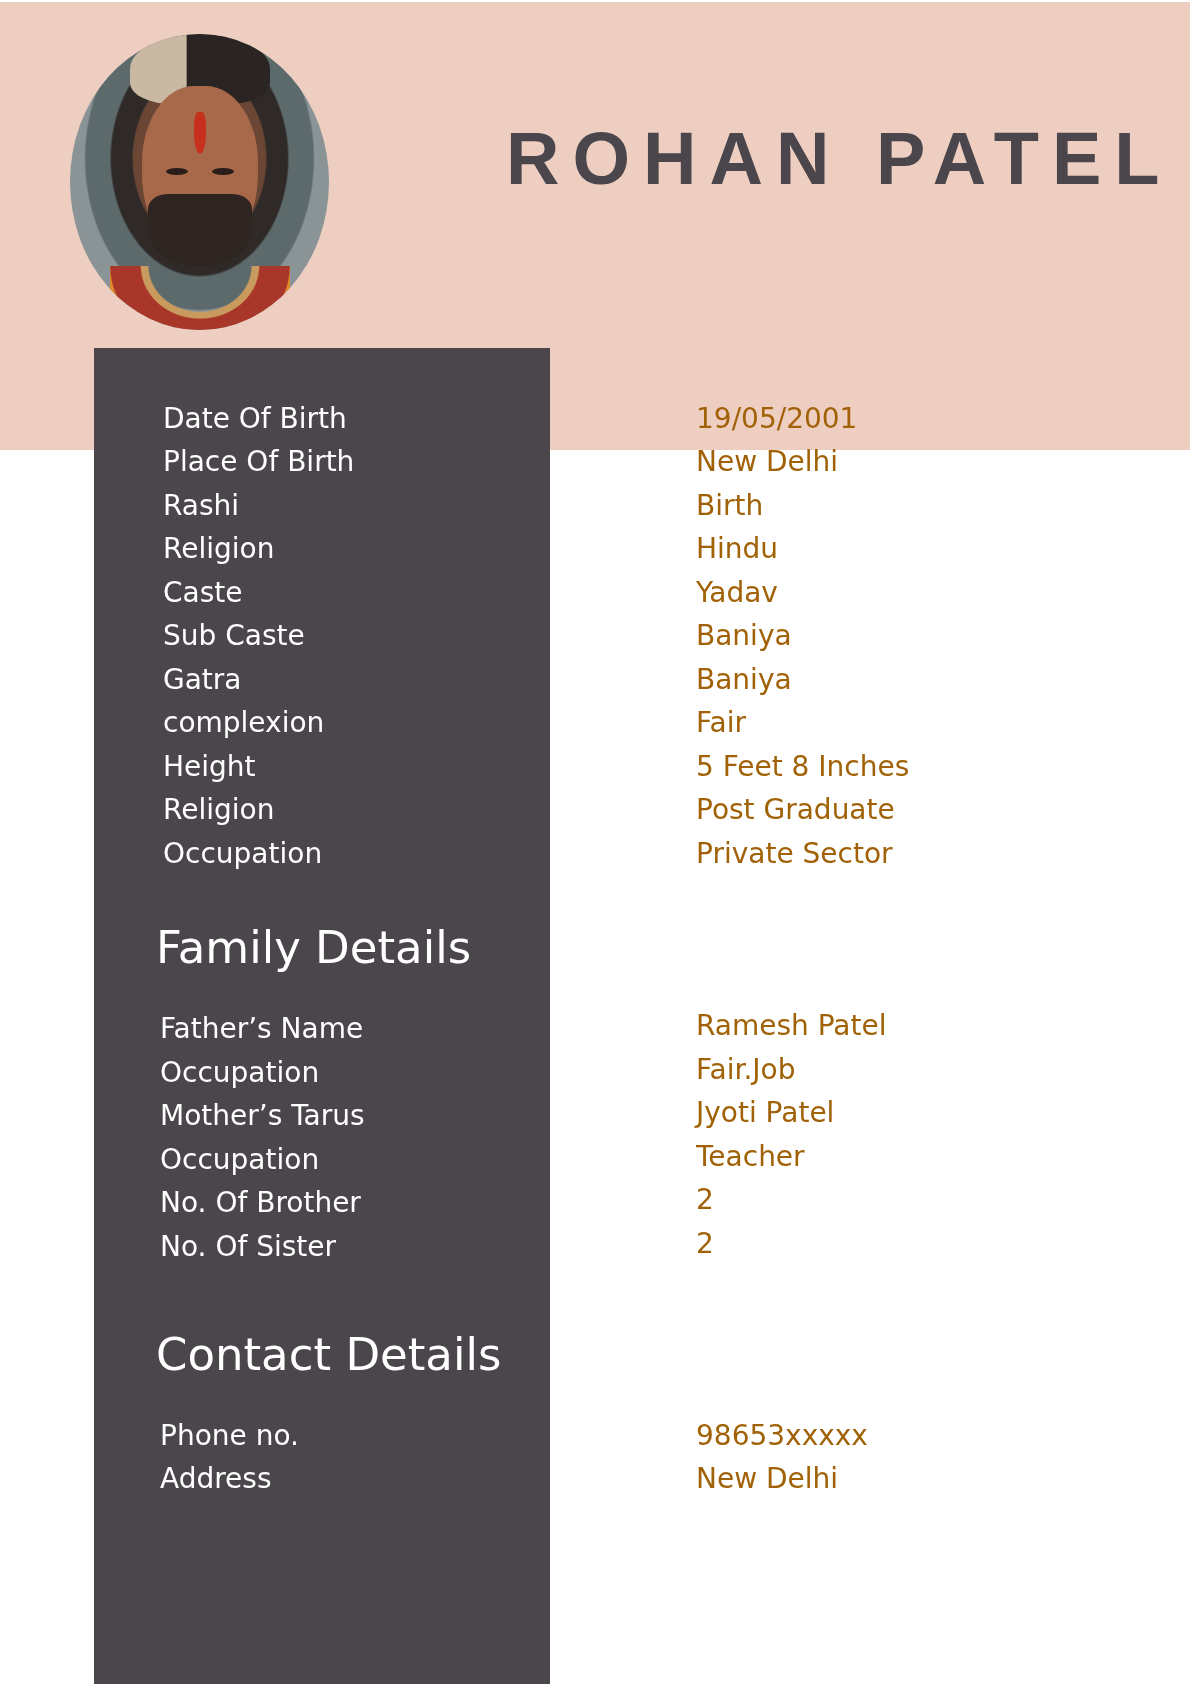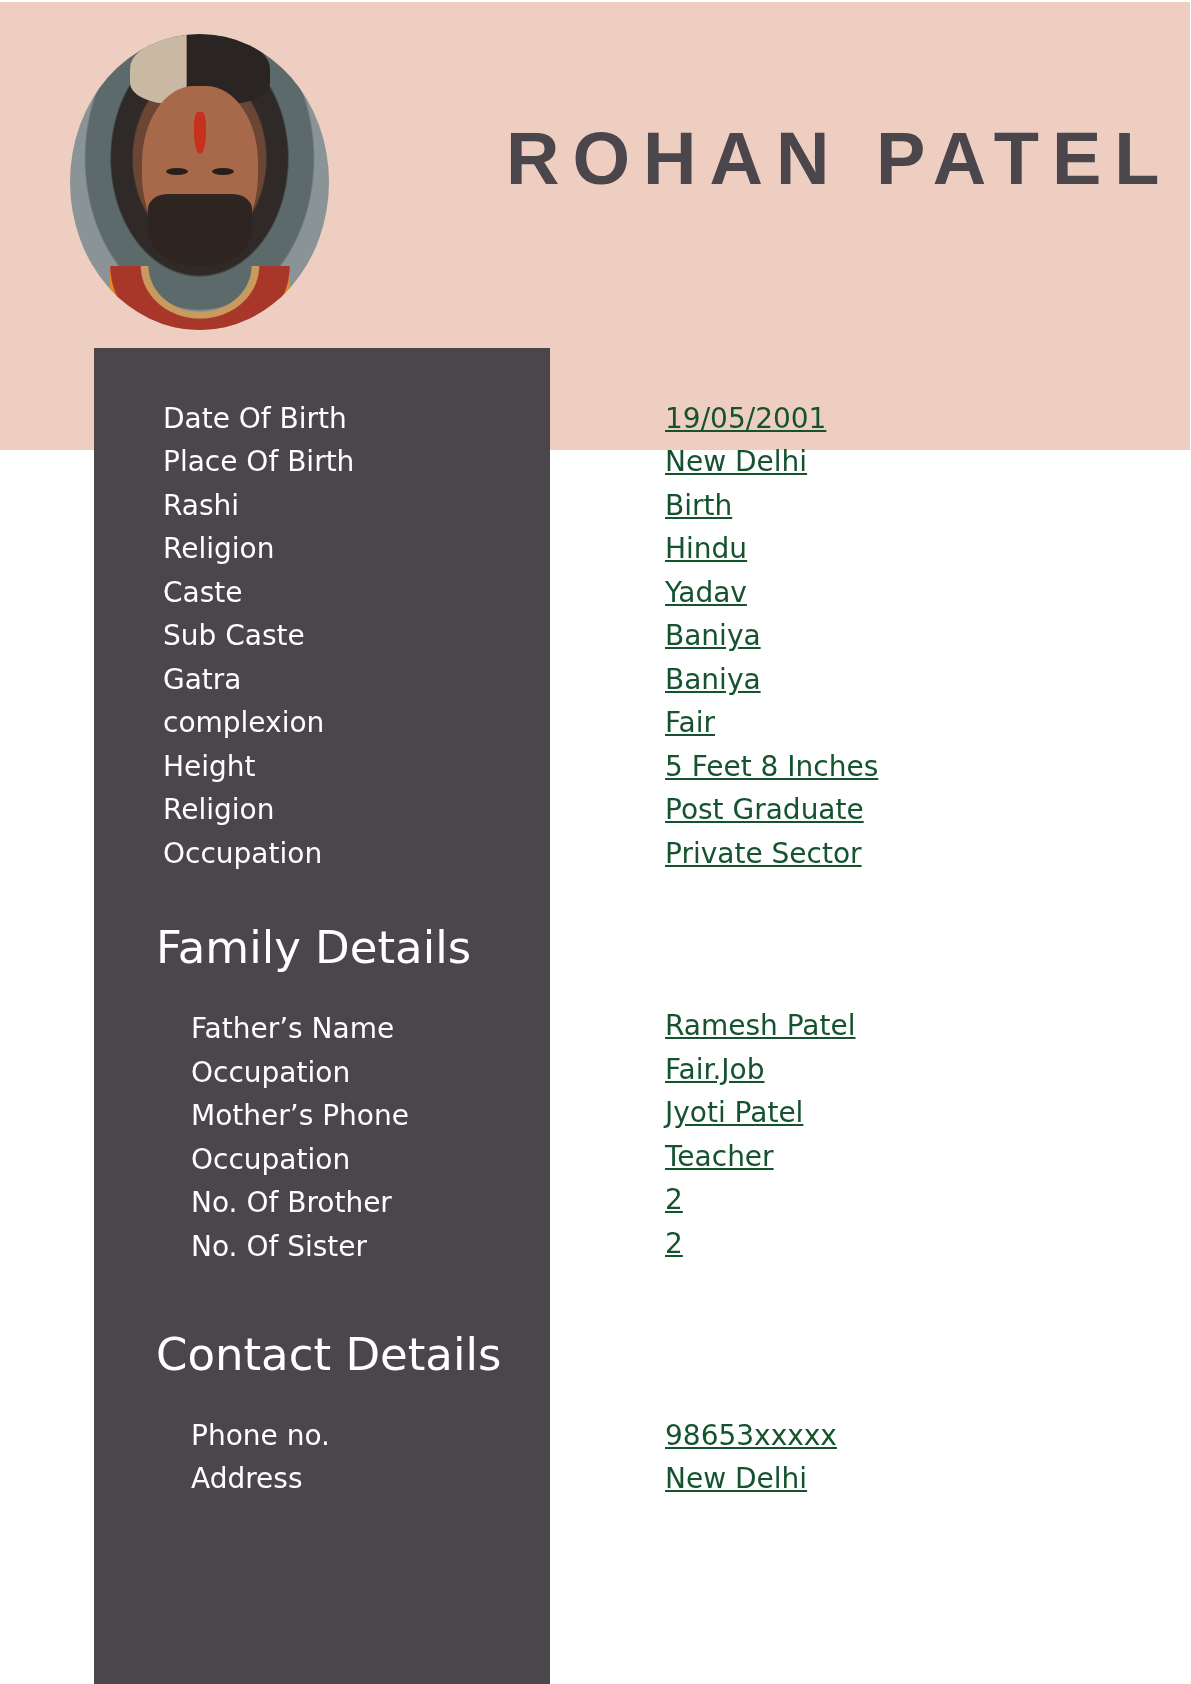--- a/index.html
+++ b/index.html
@@ -48,22 +48,22 @@
   }
   .sidebar {
     position: absolute; left: 94px; top: 348px; width: 456px; height: 1336px;
     background: #4A464B;
   }
   .row {
     position: absolute; left: 0; width: 1152px; height: 43px;
     font-size: 28px; line-height: 43px;
   }
   .row .label { position: absolute; left: 163px; color: #ffffff; white-space: nowrap; }
-  .row .value { position: absolute; left: 665px; color: #14532d; white-space: nowrap; text-decoration: underline; }
-  .fam .label, .con .label { left: 160px; margin-left: 31px; }
+  .row .value { position: absolute; left: 696px; color: #a16207; white-space: nowrap; }
+  .fam .label, .con .label { left: 160px; }
   .section-title {
     position: absolute; left: 156px; margin: 0; font-weight: 400;
     font-size: 45px; line-height: 56px; color: #ffffff; white-space: nowrap; text-align: right;
   }
 </style>
 </head>
 <body>
 
 <div class="header">
   <div class="photo">
@@ -128,21 +128,21 @@
 <h2 class="section-title" style="top:920px">Family Details</h2>
 <div class="row fam" style="top:1007px">
   <span class="label">Father’s Name</span>
   <span class="value" style="top:-3px">Ramesh Patel</span>
 </div>
 <div class="row fam" style="top:1051px">
   <span class="label">Occupation</span>
   <span class="value" style="top:-3px">Fair.Job</span>
 </div>
 <div class="row fam" style="top:1094px">
-  <span class="label">Mother’s Phone</span>
+  <span class="label">Mother’s Tarus</span>
   <span class="value" style="top:-3px">Jyoti Patel</span>
 </div>
 <div class="row fam" style="top:1138px">
   <span class="label">Occupation</span>
   <span class="value" style="top:-3px">Teacher</span>
 </div>
 <div class="row fam" style="top:1181px">
   <span class="label">No. Of Brother</span>
   <span class="value" style="top:-3px">2</span>
 </div>

